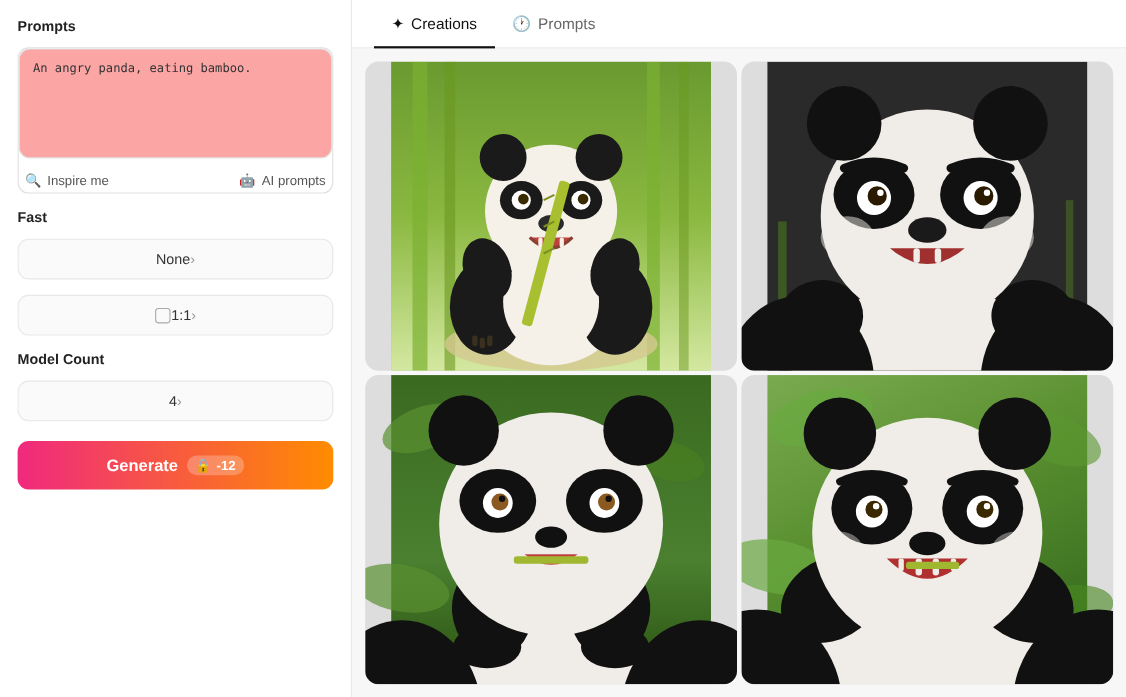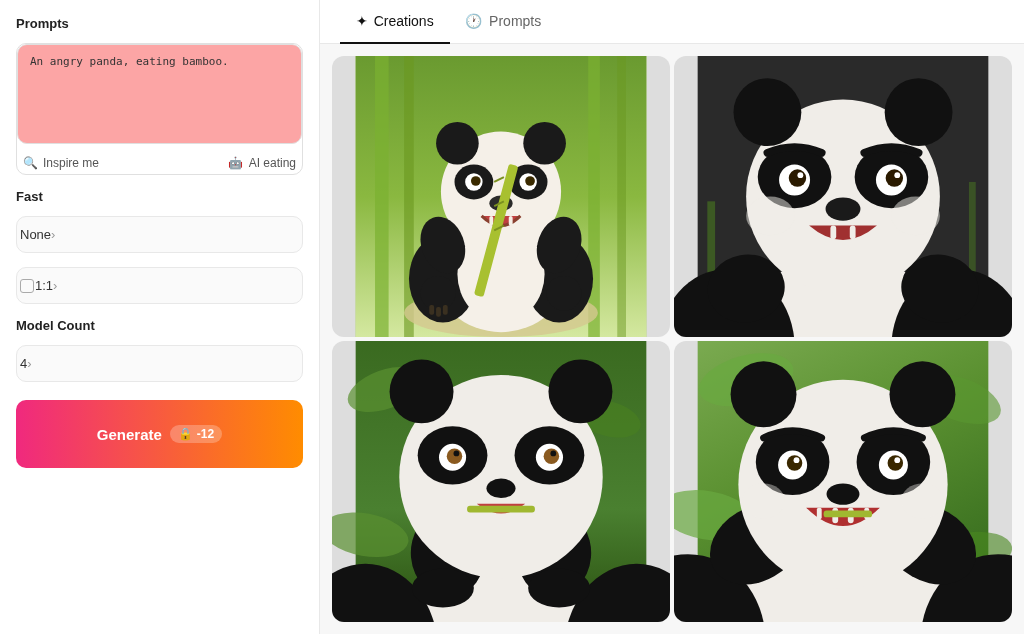--- a/index.html
+++ b/index.html
@@ -65,22 +65,22 @@
 
     .prompts-box {
       border: 1px solid #e0e0e0;
       border-radius: 10px;
       overflow: hidden;
     }
 
     .selector-row {
       display: flex;
       align-items: center;
-      justify-content: flex-start;
-      padding: 10px 3px;
+      justify-content: center;
+      padding: 10px 28px;
       border: 1px solid #e8e8e8;
       border-radius: 10px;
       font-size: 13px;
       color: #333;
       background: #fafafa;
       cursor: pointer;
     }
 
     .selector-row .chevron {
       color: #999;
@@ -109,21 +109,21 @@
     }
 
     .model-btn.active-ultra {
       border-color: #e83e8c;
       color: #e83e8c;
       background: #fff;
     }
 
     .generate-btn {
       width: 100%;
-      padding: 25px;
+      padding: 13px;
       border-radius: 10px;
       border: none;
       background: linear-gradient(90deg, #f0297e, #ff8c00);
       color: #fff;
       font-size: 15px;
       font-weight: 600;
       cursor: pointer;
       display: flex;
       align-items: center;
       justify-content: center;
@@ -234,21 +234,21 @@
     <div class="section-label">Prompts</div>
     <div class="prompts-box">
       <textarea class="prompts-textarea" style="">An angry panda, eating bamboo.</textarea>
       <div class="prompts-footer">
         <button class="inspire-btn">
           <span>🔍</span>
           <span>Inspire me</span>
         </button>
         <button class="ai-prompts-btn">
           <span>🤖</span>
-          <span>AI eating</span>
+          <span>AI prompts</span>
         </button>
       </div>
     </div>
   </div>
 
   <div class="section-group">
     <div class="section-label">Fast</div>
     <div class="selector-row">
       <span>None</span>
       <span class="chevron">›</span>

